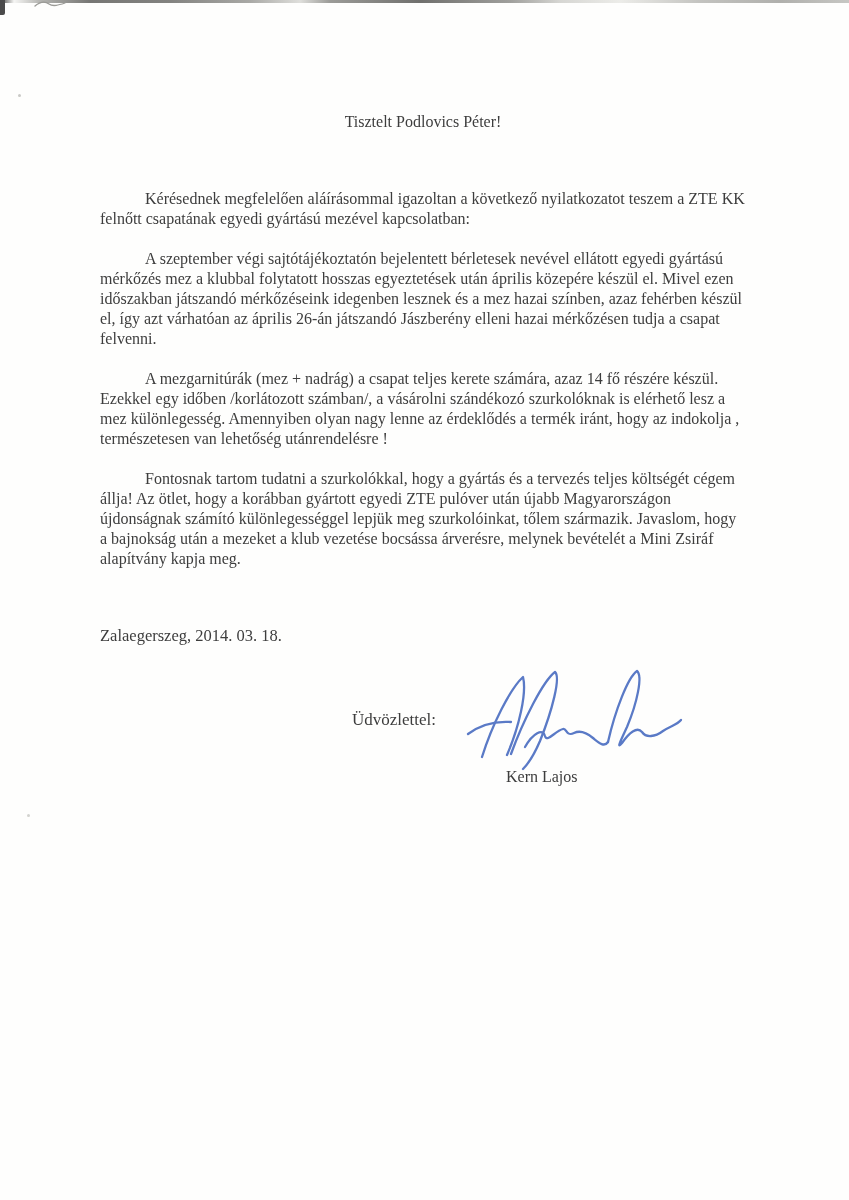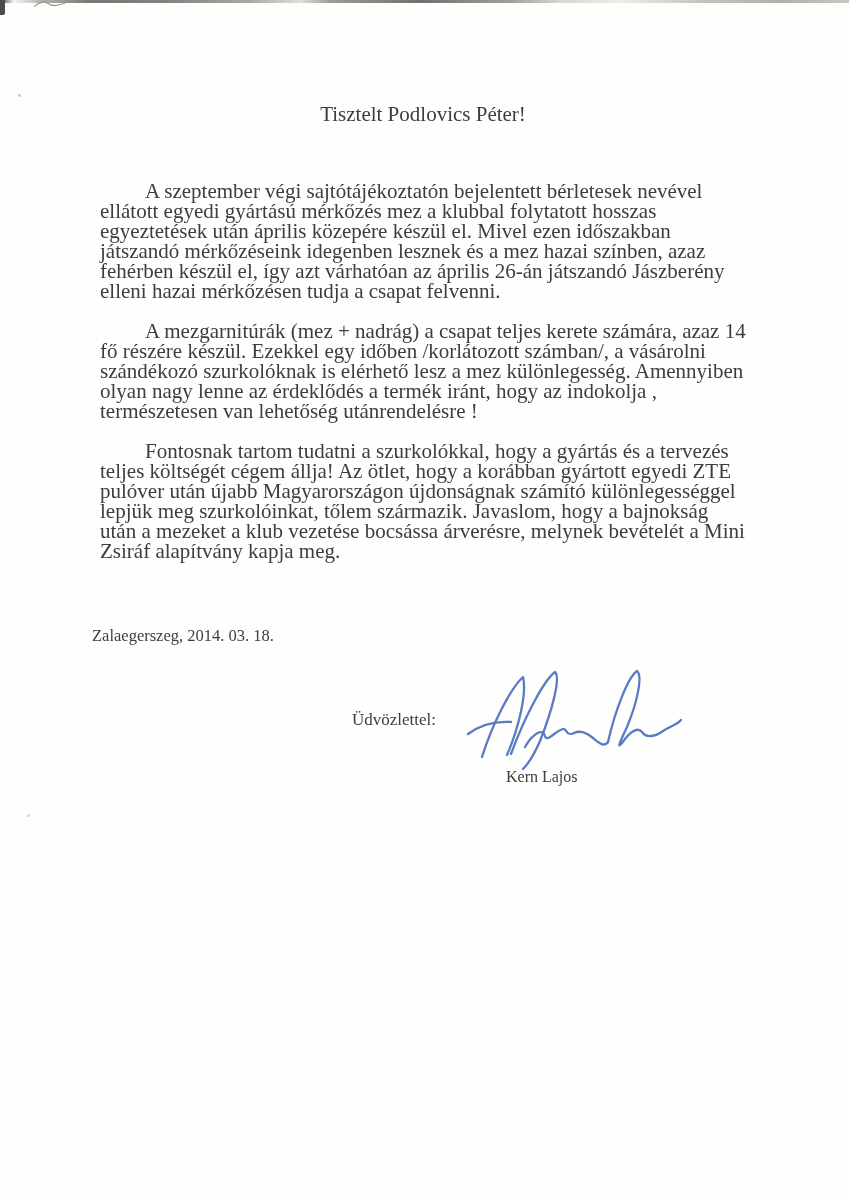--- a/index.html
+++ b/index.html
@@ -45,37 +45,37 @@
     width: 3px; height: 3px; background: #cacac6; border-radius: 50%;
   }
   .scan-speck-2 {
     position: absolute; left: 27px; top: 814px;
     width: 3px; height: 3px; background: #d3d3cf; border-radius: 50%;
   }
   
   .letter {
     position: absolute;
     left: 100px;
-    top: 104px;
+    top: 112px;
     width: 646px;
-    font-size: 21px;
+    font-size: 16px;
     line-height: 20px;
   }
   .salutation {
     text-align: center;
     margin: 0 0 57px 0;
   }
   .para {
     margin: 0 0 20px 0;
     text-indent: 45px;
     text-align: left;
   }
   .dateline {
     position: absolute;
-    left: 92px;
+    left: 100px;
     top: 626px;
     font-size: 16.5px;
   }
   .closing {
     position: absolute;
     left: 352px;
     top: 710px;
     font-size: 17px;
   }
   .signature-wrap {
@@ -100,20 +100,21 @@
   <div class="scan-top-line"></div>
   <div class="scan-corner-mark"></div>
   <svg class="scan-squiggle" viewBox="0 0 34 10" xmlns="http://www.w3.org/2000/svg">
     <path d="M2,6 C8,1 12,1 16,4 C20,7 26,5 32,3" fill="none" stroke="#9a9a96" stroke-width="1.3" stroke-linecap="round"></path>
   </svg>
   <div class="scan-speck-1"></div>
   <div class="scan-speck-2"></div>
 
   <div class="letter">
     <p class="salutation">Tisztelt Podlovics Péter!</p>
+    <p class="para">Kérésednek megfelelően aláírásommal igazoltan a következő nyilatkozatot teszem a ZTE KK felnőtt csapatának egyedi gyártású mezével kapcsolatban:</p>
     <p class="para">A szeptember végi sajtótájékoztatón bejelentett bérletesek nevével ellátott egyedi gyártású mérkőzés mez a klubbal folytatott hosszas egyeztetések után április közepére készül el. Mivel ezen időszakban játszandó mérkőzéseink idegenben lesznek és a mez hazai színben, azaz fehérben készül el, így azt várhatóan az április 26-án játszandó Jászberény elleni hazai mérkőzésen tudja a csapat felvenni.</p>
     <p class="para">A mezgarnitúrák (mez + nadrág) a csapat teljes kerete számára, azaz 14 fő részére készül. Ezekkel egy időben /korlátozott számban/, a vásárolni szándékozó szurkolóknak is elérhető lesz a mez különlegesség. Amennyiben olyan nagy lenne az érdeklődés a termék iránt, hogy az indokolja , természetesen van lehetőség utánrendelésre !</p>
     <p class="para">Fontosnak tartom tudatni a szurkolókkal, hogy a gyártás és a tervezés teljes költségét cégem állja! Az ötlet, hogy a korábban gyártott egyedi ZTE pulóver után újabb Magyarországon újdonságnak számító különlegességgel lepjük meg szurkolóinkat, tőlem származik. Javaslom, hogy a bajnokság után a mezeket a klub vezetése bocsássa árverésre, melynek bevételét a Mini Zsiráf alapítvány kapja meg.</p>
   </div>
 
   <div class="dateline">Zalaegerszeg, 2014. 03. 18.</div>
 
   <div class="closing">Üdvözlettel:</div>
 
   <div class="signature-wrap">

